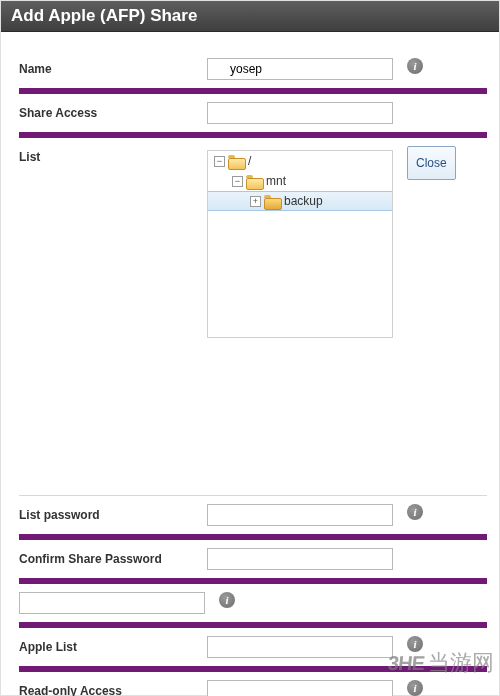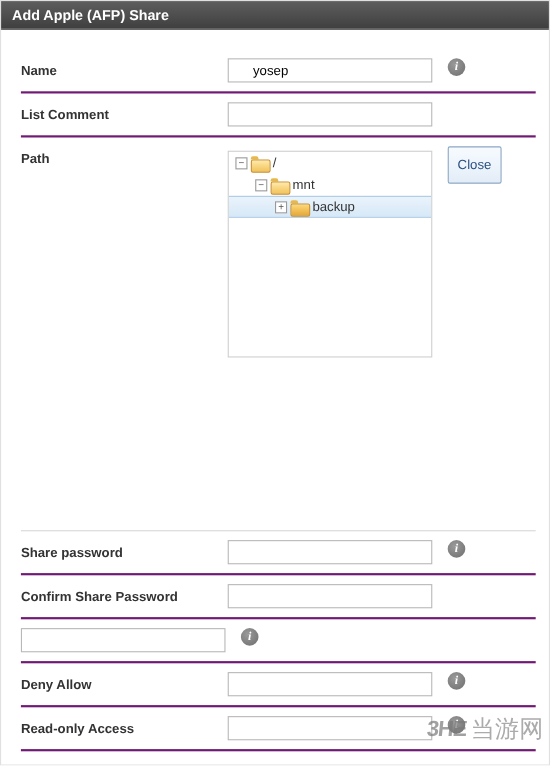--- a/index.html
+++ b/index.html
@@ -15,31 +15,31 @@
   .dialog {
     width: 500px;
     height: 696px;
     background: #fff;
     border: 1px solid #e0e0e0;
   }
   .titlebar {
     background: linear-gradient(#5e5e5e, #3f3f3f);
     color: #fff;
     font-weight: bold;
-    font-size: 13px;
+    font-size: 17px;
     padding: 5px 10px;
     border-bottom: 1px solid #2a2a2a;
   }
   .content {
     padding: 18px 12px 8px 18px;
   }
   .row {
     display: flex;
     align-items: flex-start;
-    border-bottom: 2px solid #701a75;
+    border-bottom: 6px solid #701a75;
     padding: 8px 0;
     min-height: 36px;
   }
   .row.no-border { border-bottom: none; }
   .row .label {
     width: 188px;
     flex: 0 0 188px;
     font-weight: bold;
     font-size: 12px;
     color: #333;
@@ -191,29 +191,29 @@
       <div class="label">Name</div>
       <div class="field">
         <input type="text" value="yosep" style="">
       </div>
       <div class="extra">
         <span class="info-icon">i</span>
       </div>
     </div>
 
     <div class="row">
-      <div class="label">List Comment</div>
+      <div class="label">Share Access</div>
       <div class="field">
         <input type="text" value="" style="">
       </div>
       <div class="extra"></div>
     </div>
 
     <div class="row no-border" style="align-items:flex-start;">
-      <div class="label">Path</div>
+      <div class="label">List</div>
       <div class="field">
         <div class="tree-box">
 
           <div class="tree-item">
             <span class="ind" style="width:6px"></span>
             <span class="tree-toggle">−</span>
             <span class="folder-icon open"></span>
             <span>/</span>
           </div>
 
@@ -233,21 +233,21 @@
         </div>
       </div>
       <div class="extra">
         <button class="close-btn">Close</button>
       </div>
     </div>
 
     <div class="spacer-block"></div>
 
     <div class="row">
-      <div class="label">Share password</div>
+      <div class="label">List password</div>
       <div class="field">
         <input type="password" value="" style="">
       </div>
       <div class="extra">
         <span class="info-icon">i</span>
       </div>
     </div>
 
     <div class="row">
       <div class="label">Confirm Share Password</div>
@@ -260,21 +260,21 @@
     <div class="row">
       <div class="field">
         <input type="text" value="" style="">
       </div>
       <div class="extra">
         <span class="info-icon">i</span>
       </div>
     </div>
 
     <div class="row">
-      <div class="label">Deny Allow</div>
+      <div class="label">Apple List</div>
       <div class="field">
         <input type="text" value="" style="">
       </div>
       <div class="extra">
         <span class="info-icon">i</span>
       </div>
     </div>
 
     <div class="row">
       <div class="label">Read-only Access</div>

